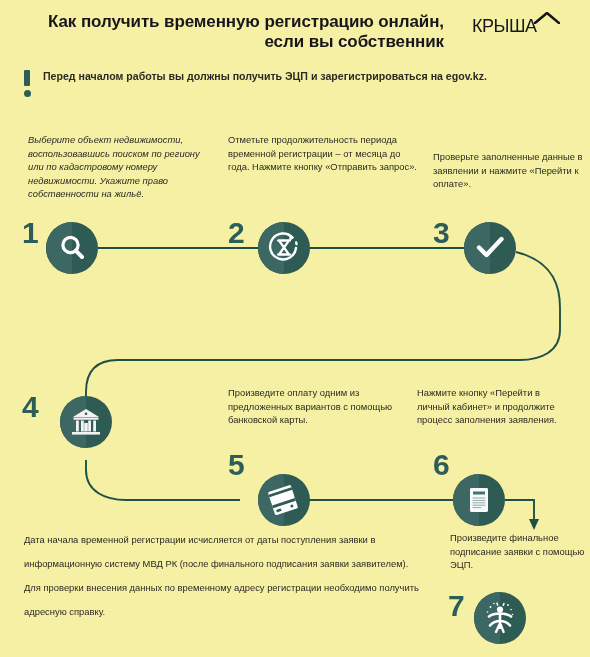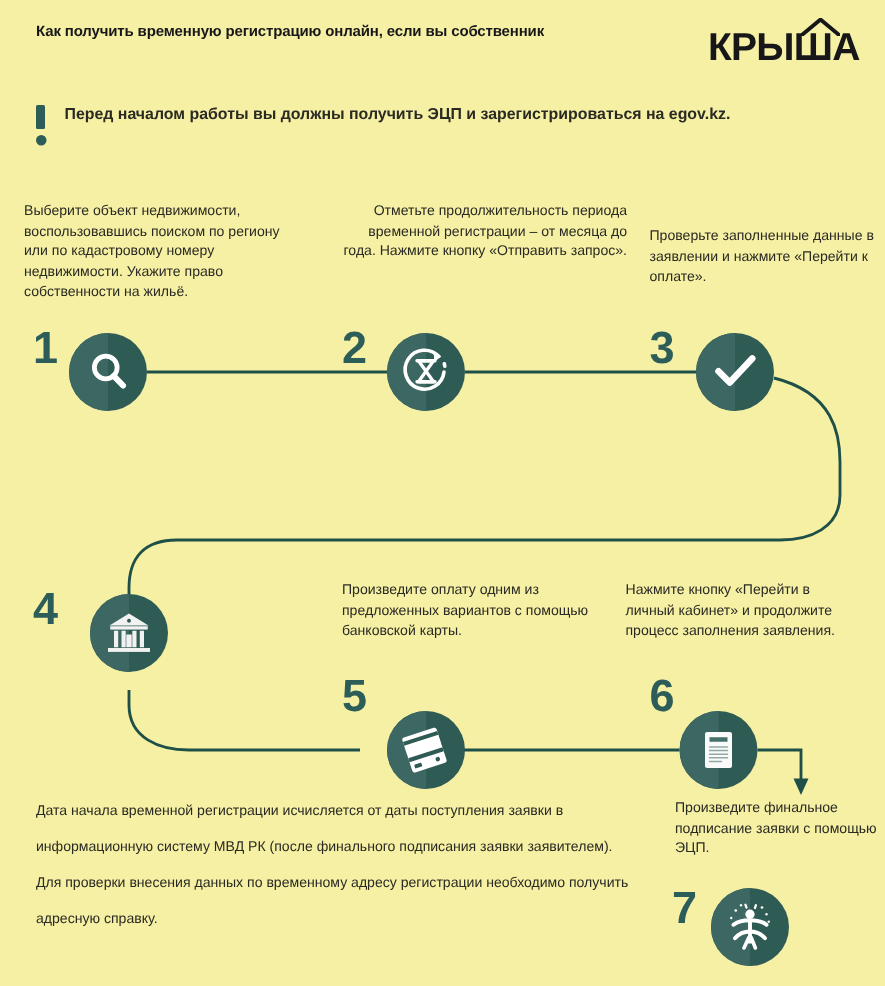--- a/index.html
+++ b/index.html
@@ -28,39 +28,40 @@
     position: absolute;
     left: 0; top: 0;
     width: 590px;
     height: 58px;
   }
   .title {
     position: absolute;
     left: 24px;
     top: 12px;
     width: 420px;
-    font-size: 10px;
+    font-size: 17px;
     line-height: 20px;
     font-weight: bold;
     color: #17171a;
     letter-spacing: -0.1px;
+    text-align: right;
   }
   .logo {
     position: absolute;
     right: 20px;
     top: 10px;
     width: 98px;
     height: 34px;
   }
   .logo-text {
     position: absolute;
     left: 0;
     top: 6px;
-    font-size: 26px;
-    font-weight: bold;
+    font-size: 18px;
+    font-weight: normal;
     letter-spacing: -0.5px;
     color: #17171a;
     font-family: "Liberation Sans", "DejaVu Sans", sans-serif;
   }
   .logo-roof {
     position: absolute;
     left: 62px;
     top: 2px;
     width: 26px;
     height: 12px;
@@ -192,22 +193,22 @@
 
       <path d="M86 460 L86 470 C 86 492, 106 500, 126 500 L 240 500"></path>
 
       <line x1="293" y1="500" x2="453" y2="500"></line>
 
       <path d="M505 500 L534 500 L534 522"></path>
     </g>
     <path d="M534 530 L529 519 L539 519 Z" fill="#1f5048"></path>
   </svg>
 
-  <div class="txt" style="left:16px; top:133px; width:185px;">Выберите объект недвижимости, воспользовавшись поиском по региону или по кадастровому номеру недвижимости. Укажите право собственности на жильё.</div>
-  <div class="txt" style="left:228px; top:133px; width:190px;text-align:right;">Отметьте продолжительность периода временной регистрации – от месяца до года. Нажмите кнопку «Отправить запрос».</div>
+  <div class="txt" style="left:28px; top:133px; width:185px;font-style:italic;">Выберите объект недвижимости, воспользовавшись поиском по региону или по кадастровому номеру недвижимости. Укажите право собственности на жильё.</div>
+  <div class="txt" style="left:228px; top:133px; width:190px;">Отметьте продолжительность периода временной регистрации – от месяца до года. Нажмите кнопку «Отправить запрос».</div>
   <div class="txt" style="left:433px; top:150px; width:150px;">Проверьте заполненные данные в заявлении и нажмите «Перейти к оплате».</div>
 
   <div class="num" style="left:22px; top:218px;">1</div>
   <div class="step" style="left:46px; top:222px;">
     <div class="circle">
       <svg width="52" height="52" viewBox="0 0 52 52">
         <circle cx="24.5" cy="23" r="7.6" fill="none" stroke="#ffffff" stroke-width="3.2"></circle>
         <line x1="29.8" y1="28.6" x2="36" y2="35" stroke="#ffffff" stroke-width="4" stroke-linecap="round"></line>
       </svg>
     </div>

